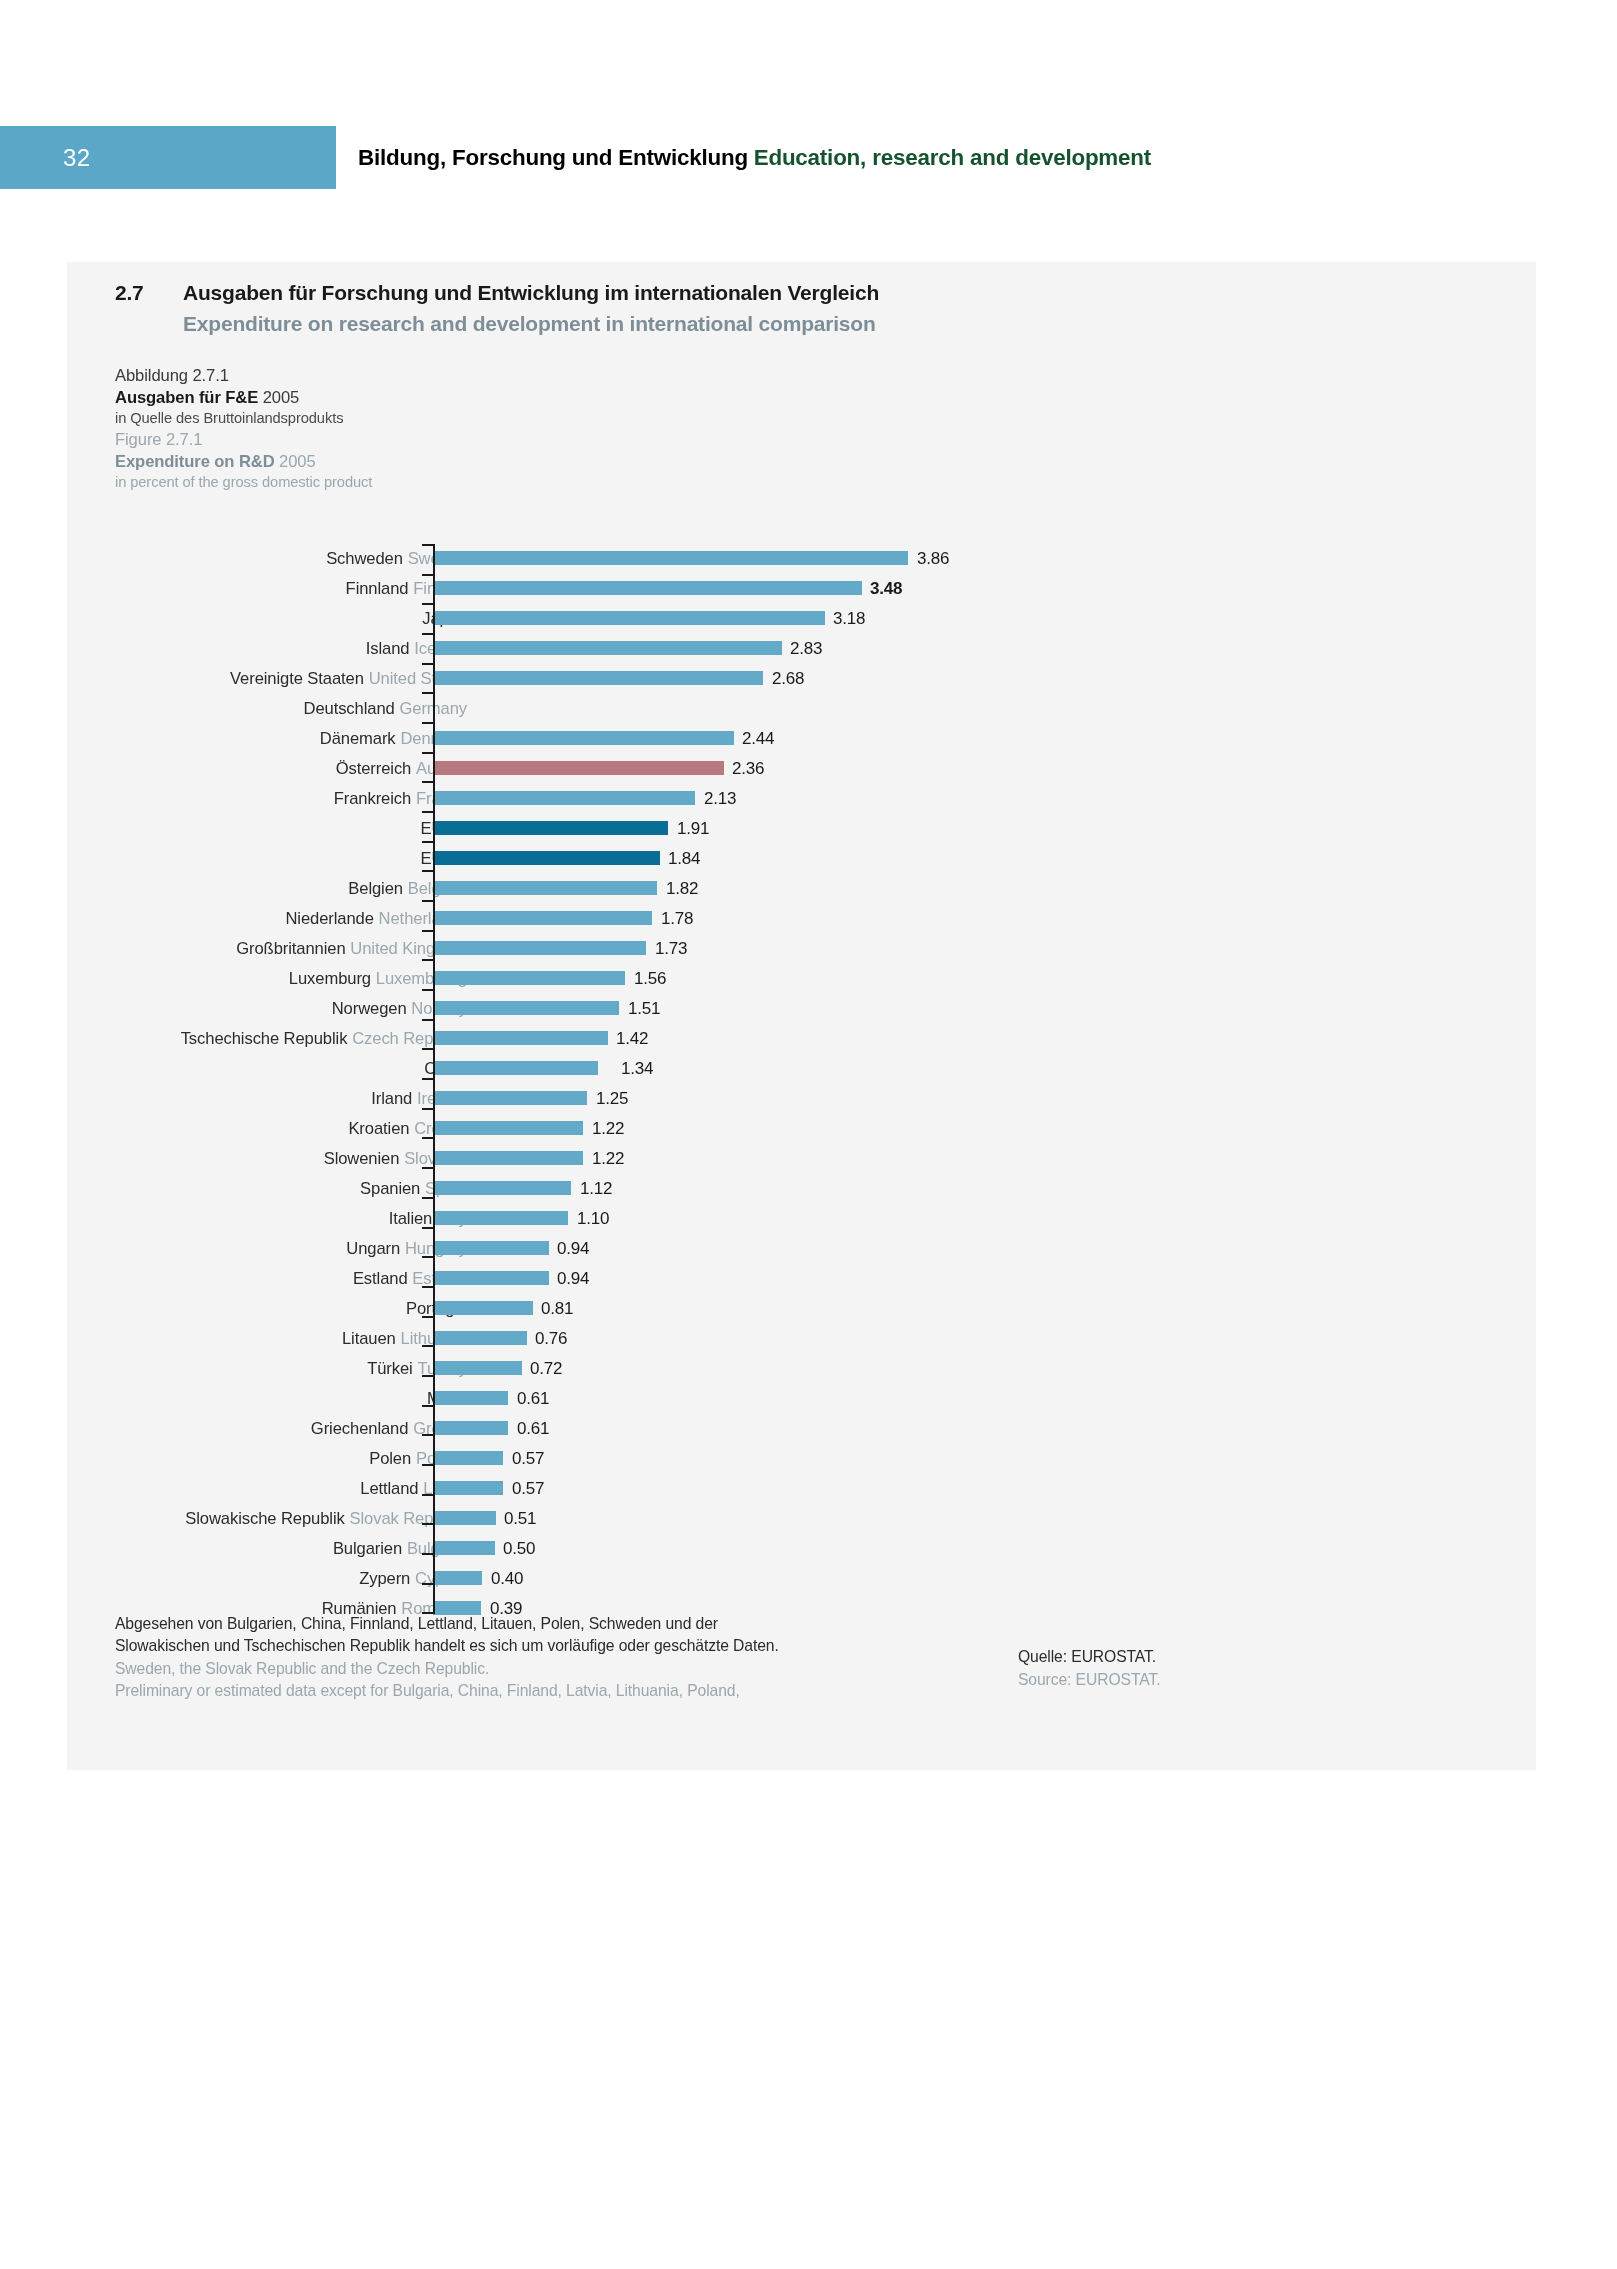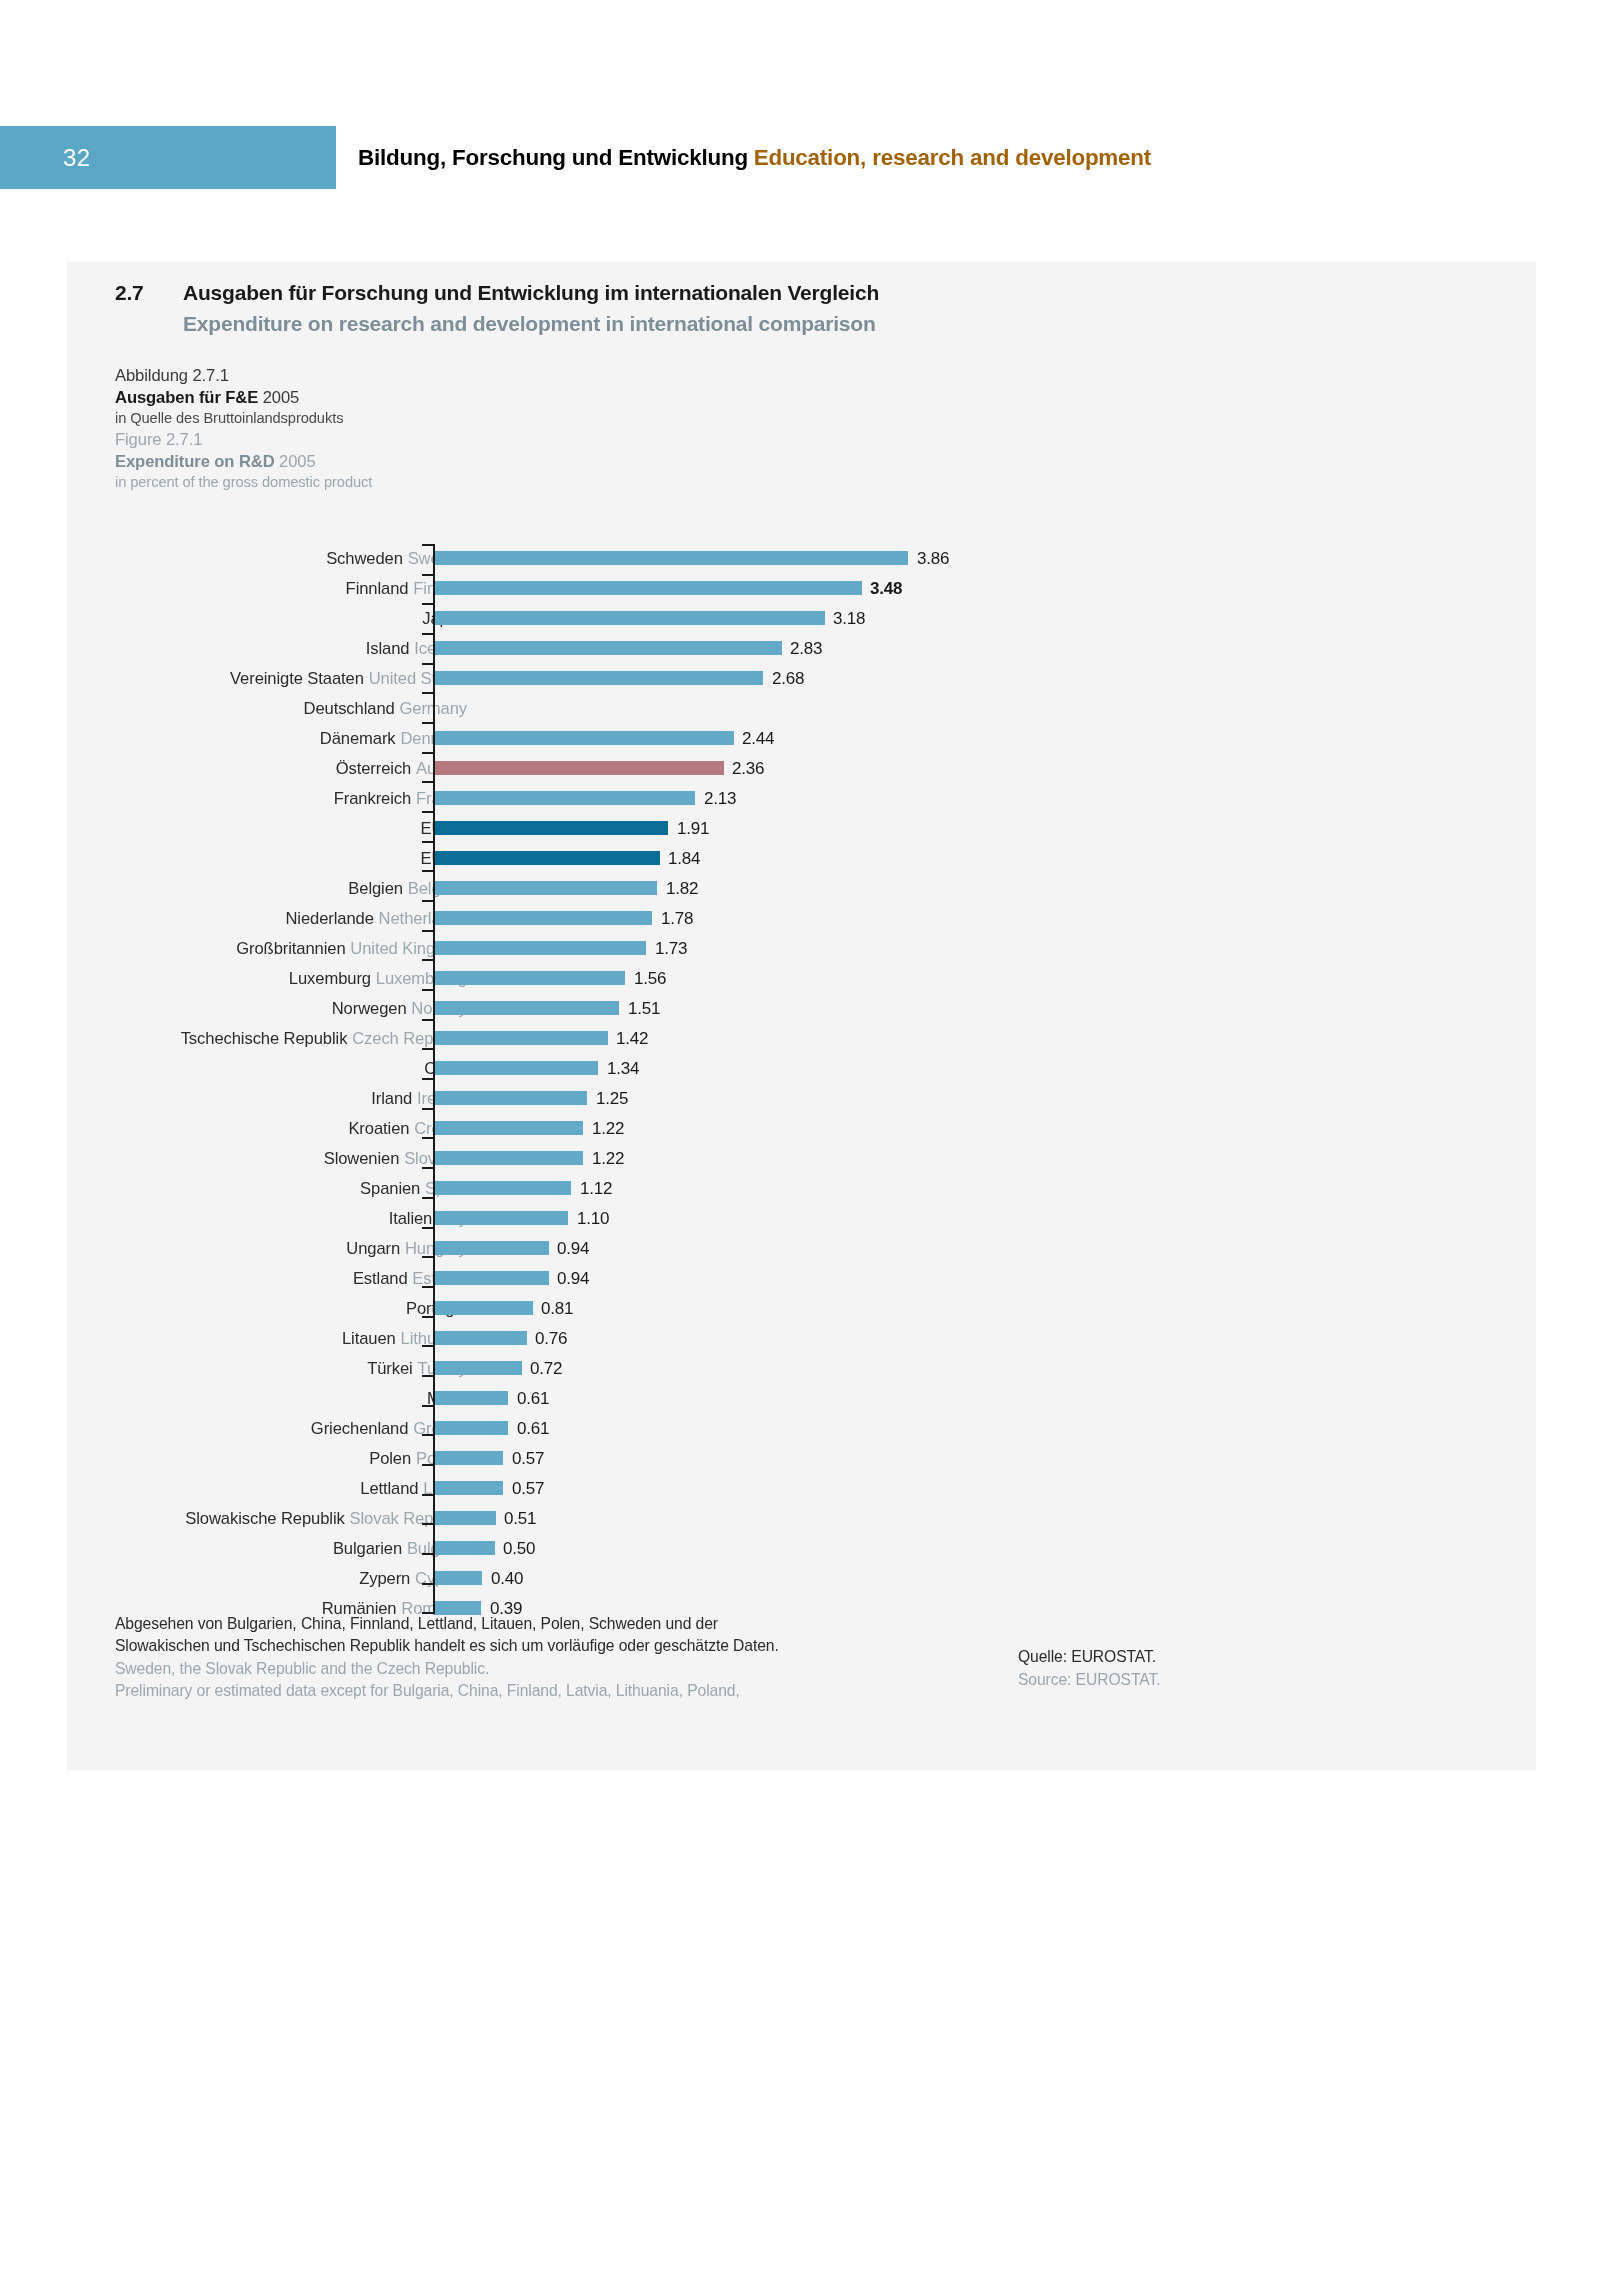--- a/index.html
+++ b/index.html
@@ -45,21 +45,21 @@
     position: absolute;
     left: 358px;
     top: 50%;
     transform: translateY(-50%);
     font-size: 22.4px;
     font-weight: bold;
     white-space: nowrap;
     letter-spacing: -0.2px;
   }
   .header-title .de { color: #000000; }
-  .header-title .en { color: #a16207; margin-left: 5.7px; }
+  .header-title .en { color: #14532d; margin-left: 5.7px; }
 
   
   .content-panel {
     position: absolute;
     left: 67px;
     top: 262px;
     width: 1469px;
     height: 1508px;
     background: #F4F4F4;
   }
@@ -347,21 +347,21 @@
           <div class="row-label"><span class="de">Tschechische Republik</span><span class="en">Czech Republic</span></div>
           <div class="bar-track">
             <div class="bar" style="width: 175px; background: rgb(98, 170, 200);"></div>
             <div class="bar-value" style="left: 183px;">1.42</div>
           </div>
         </div>
         <div class="row">
           <div class="row-label"><span class="de">China</span></div>
           <div class="bar-track">
             <div class="bar" style="width: 165px; background: rgb(98, 170, 200);"></div>
-            <div class="bar-value" style="left: 174px;">1.34</div>
+            <div class="bar-value" style="left: 188px;">1.34</div>
           </div>
         </div>
         <div class="row">
           <div class="row-label"><span class="de">Irland</span><span class="en">Ireland</span></div>
           <div class="bar-track">
             <div class="bar" style="width: 154px; background: rgb(98, 170, 200);"></div>
             <div class="bar-value" style="left: 163px;">1.25</div>
           </div>
         </div>
         <div class="row">

